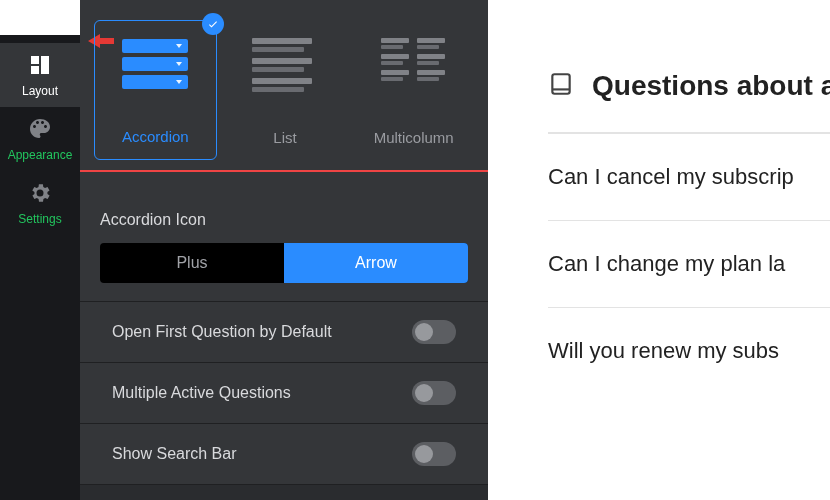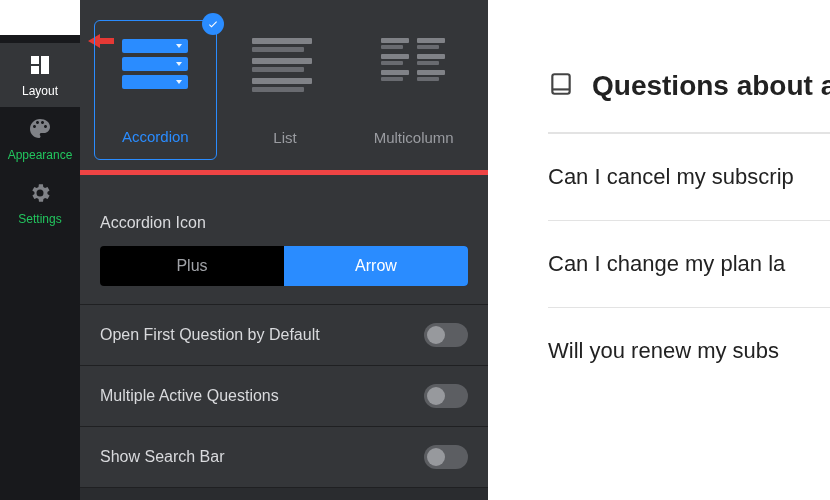--- a/index.html
+++ b/index.html
@@ -53,21 +53,21 @@
     left: 8px;
     color: #e53935;
     font-size: 20px;
   }
 
   .layout-options {
     background: #343639;
     padding: 20px 14px 10px 14px;
     display: flex;
     gap: 8px;
-    border-bottom: 5px solid #ef4444;
+    border-bottom: 2px solid #ef4444;
     justify-content: space-between;
   }
   .layout-card {
     flex: 1;
     height: 140px;
     border-radius: 6px;
     display: flex;
     flex-direction: column;
     align-items: center;
     justify-content: space-between;
@@ -141,21 +141,21 @@
   }
   .segmented .seg.active {
     background: #2a8cff;
     color: #fff;
   }
 
   .toggle-row {
     display:flex;
     align-items:center;
     justify-content:space-between;
-    padding: 18px 20px;
+    padding: 18px 32px;
     border-bottom: 1px solid #1f2022;
     background: #343639;
   }
   .toggle-row .tlabel {
     color: #d9dadd;
     font-size: 16px;
   }
   .toggle {
     width: 44px;
     height: 24px;

